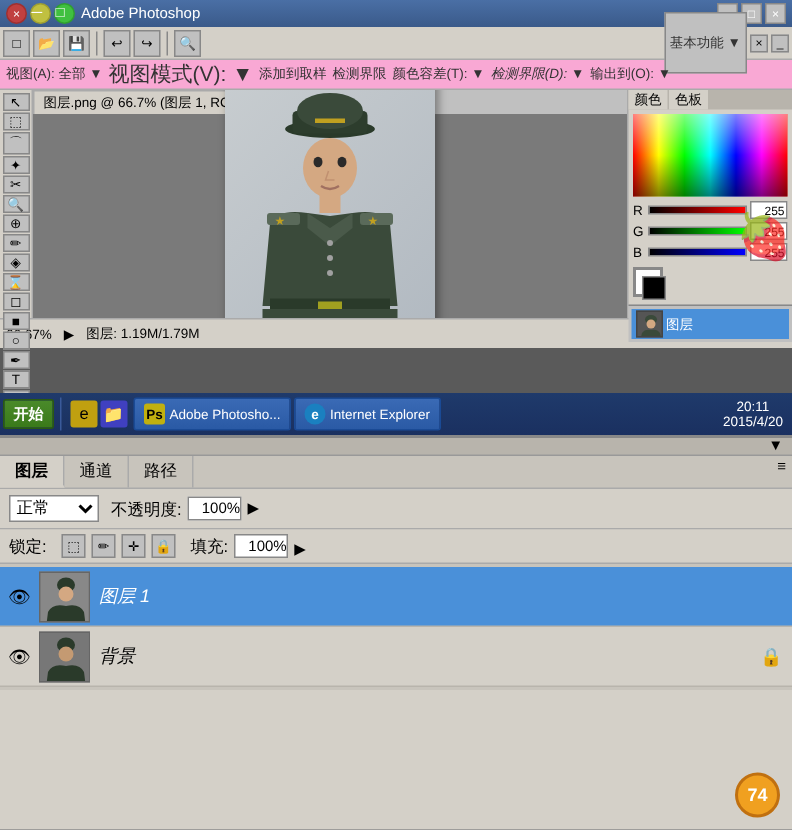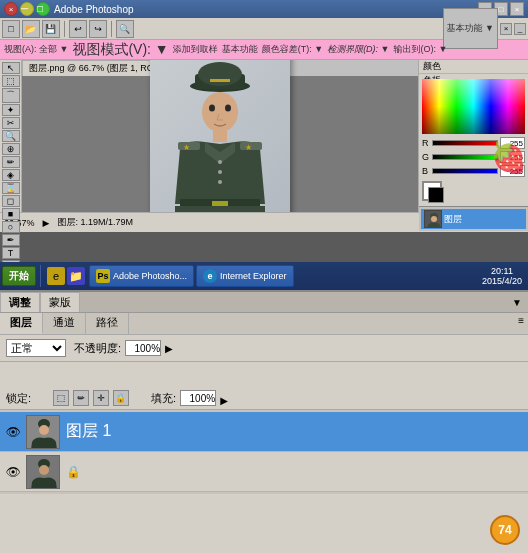--- a/index.html
+++ b/index.html
@@ -147,21 +147,20 @@
       border-left: 1px solid #aaa;
       display: flex;
       flex-direction: column;
     }
 
     .right-panel-tabs {
       height: 16px;
       background: #b8b4ac;
       display: flex;
       gap: 1px;
-      flex-direction: column;
     }
     .right-tab {
       padding: 0 4px;
       font-size: 9px;
       color: #000;
       background: #d4d0c8;
       display: flex;
       align-items: center;
       cursor: pointer;
     }
@@ -287,25 +286,24 @@
       border: 1px solid #888;
       font-size: 10px;
       text-align: right;
       background: white;
     }
 
     .layer-lock-row {
       display: flex;
       align-items: center;
       padding: 3px 6px;
-      gap: 22px;
+      gap: 10px;
       border-bottom: 1px solid #aaa;
       background: #d4d0c8;
       font-size: 11px;
-      margin-top: 25px;
     }
 
     .lock-icons {
       display: flex;
       gap: 4px;
       align-items: center;
     }
 
     .lock-icon-btn {
       width: 16px;
@@ -375,22 +373,23 @@
       width: 34px;
       height: 34px;
       background: #888;
       border: 1px solid #666;
       flex-shrink: 0;
       overflow: hidden;
       position: relative;
     }
 
     .layer-name {
-      font-size: 16px;
+      font-size: 12px;
       flex: 1;
+      font-style: italic;
     }
 
     .layer-row.selected .layer-name {
       color: white;
     }
 
     .layer-lock-icon {
       font-size: 12px;
       color: #555;
     }
@@ -460,21 +459,21 @@
     <div style="flex:1;"></div>
     <div style="font-size:9px;color:#333;background:#c0c0c0;border:1px solid #888;padding:13px 3px;">基本功能 ▼</div>
     <div style="width:12px;height:12px;background:#c0c0c0;border:1px solid #888;font-size:8px;display:flex;align-items:center;justify-content:center;">×</div>
     <div style="width:12px;height:12px;background:#c0c0c0;border:1px solid #888;font-size:8px;display:flex;align-items:center;justify-content:center;">_</div>
   </div>
 
   <div class="options-bar">
     <span style="font-size:9px;color:#333;">视图(A): 全部 ▼</span>
     <span style="font-size:14px;color:#333;">视图模式(V): ▼</span>
     <span style="font-size:9px;color:#333;cursor:pointer;">添加到取样</span>
-    <span style="font-size:9px;color:#333;cursor:pointer;">基本功能</span>
+    <span style="font-size:9px;color:#333;cursor:pointer;">检测界限</span>
     <span style="font-size:9px;color:#333;text-align:center;">颜色容差(T): ▼</span>
     <span style="font-size:9px;color:#333;font-style:italic;">检测界限(D): ▼</span>
     <span style="font-size:9px;color:#333;">输出到(O): ▼</span>
   </div>
 
   <div class="workspace" style="height:152px;">
 
     <div class="left-tools">
       <div class="tool-btn" title="选择">↖</div>
       <div class="tool-btn">⬚</div>
@@ -628,24 +627,20 @@
     <div style="margin-left:auto;display:flex;flex-direction:column;align-items:center;color:white;font-size:9px;padding:0 4px;">
       <span>20:11</span>
       <span>2015/4/20</span>
     </div>
   </div>
 </div>
 
 <div class="layers-panel">
 
   <div class="tab-row-header">
-    <div style="display:flex;gap:0;">
-      <div class="panel-tab active">调整</div>
-      <div class="panel-tab">蒙版</div>
-    </div>
     <div class="collapse-arrow">▼</div>
   </div>
 
   <div class="layer-sublabel">
     <div class="layer-subtab active">图层</div>
     <div class="layer-subtab">通道</div>
     <div class="layer-subtab">路径</div>
     <div style="margin-left:auto;padding:2px 4px;cursor:pointer;font-size:10px;">≡</div>
   </div>
 
@@ -693,20 +688,21 @@
     <div class="layer-row normal">
       <div class="layer-eye">👁</div>
       <div class="layer-thumb">
         <svg width="34" height="34" viewBox="0 0 34 34">
           <rect width="34" height="34" fill="#777"></rect>
           <ellipse cx="17" cy="8" rx="6" ry="5" fill="#2a3a2a"></ellipse>
           <ellipse cx="17" cy="14" rx="5" ry="5" fill="#c49a72"></ellipse>
           <path d="M5,26 Q8,20 17,22 Q26,20 29,26 L30,34 L4,34 Z" fill="#2a3a2a"></path>
         </svg>
       </div>
+      <div class="layer-name">背景</div>
       <div class="layer-lock-icon">🔒</div>
     </div>
   </div>
 
   <div class="bottom-circle">
     <span>74</span>
   </div>
 </div>
 
 </body></html>

